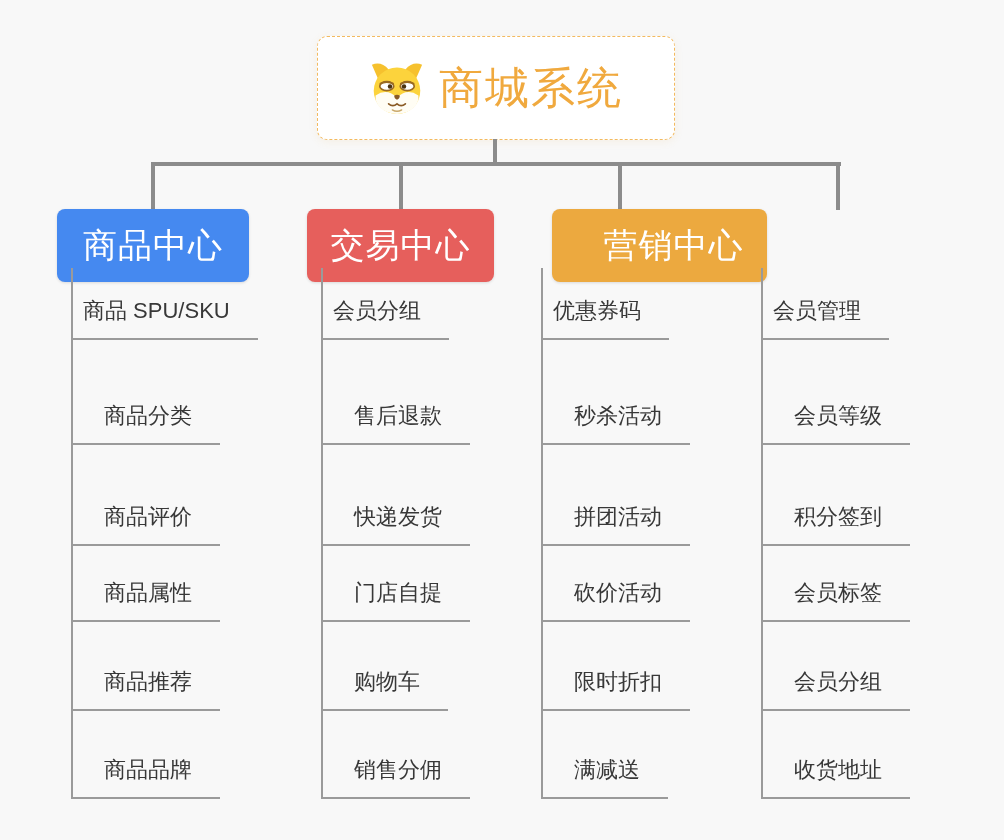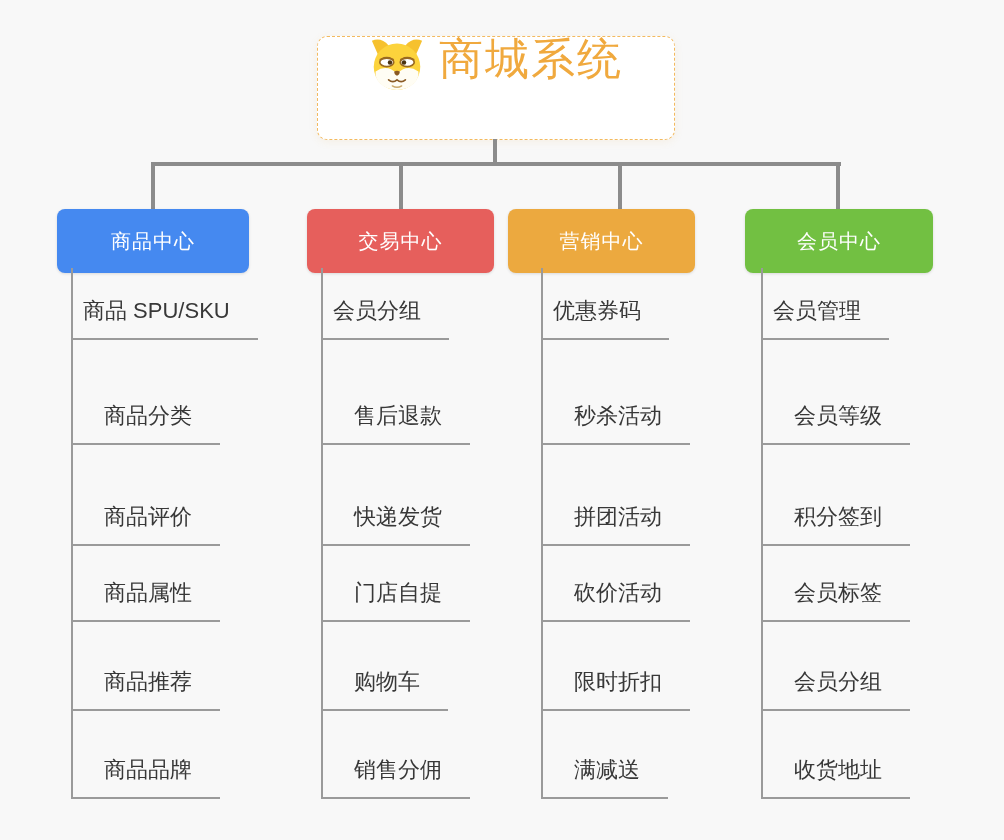--- a/index.html
+++ b/index.html
@@ -9,46 +9,46 @@
     font-family:"Liberation Sans","DejaVu Sans",sans-serif;
     overflow:hidden;
   }
   .canvas{position:relative;width:1004px;height:840px;}
 
   
   .root-node{
     position:absolute;left:317px;top:36px;width:358px;height:104px;
     background:#ffffff;border:1px dashed #f3ba5f;border-radius:10px;
     box-shadow:0 2px 8px rgba(230,170,70,0.10);
-    display:flex;align-items:flex-start;justify-content:center;gap:14px;
+    display:flex;align-items:center;justify-content:center;gap:14px;
     box-sizing:border-box;
   }
   .root-title{
     font-size:44px;line-height:1;color:#f0a93e;letter-spacing:2px;
     white-space:nowrap;
   }
   .root-icon{width:56px;height:54px;flex:0 0 auto;}
 
   
   .line{position:absolute;background:#8c8c8c;}
   .stub{left:493px;top:139px;width:4px;height:25px;}
   .hline{left:151px;top:162px;width:690px;height:4px;}
   .drop{top:162px;width:4px;height:48px;}
   .drop.d1{left:151px;} .drop.d2{left:399px;} .drop.d3{left:618px;} .drop.d4{left:836px;}
 
   
   .branch-node{
-    position:absolute;top:209px;height:64px;border-radius:8px;
+    position:absolute;top:209px;height:73px;border-radius:8px;
     display:flex;align-items:center;justify-content:center;
-    color:#ffffff;font-size:20px;letter-spacing:1px;white-space:nowrap;
+    color:#ffffff;font-size:34px;letter-spacing:1px;white-space:nowrap;
     box-shadow:0 1px 3px rgba(0,0,0,0.12);
   }
   .branch-node.b1{left:57px;width:192px;}
   .branch-node.b2{left:307px;width:187px;}
-  .branch-node.b3{left:508px;width:187px;}
+  .branch-node.b3{left:552px;width:187px;padding-left:28px;}
   .branch-node.b4{left:745px;width:188px;}
 
   
   .trunk{position:absolute;top:268px;width:2px;height:531px;background:#9a9a9a;}
   .trunk.t1{left:71px;} .trunk.t2{left:321px;} .trunk.t3{left:541px;} .trunk.t4{left:761px;}
 
   .col{position:absolute;top:0;width:280px;}
   .col.c1{left:71px;} .col.c2{left:321px;} .col.c3{left:541px;} .col.c4{left:761px;}
 
   .child-topic{
@@ -88,21 +88,20 @@
   <div class="line stub"></div>
   <div class="line hline"></div>
   <div class="line drop d1"></div>
   <div class="line drop d2"></div>
   <div class="line drop d3"></div>
   <div class="line drop d4"></div>
 
   <div class="branch-node b1" style="background-color: rgb(69, 137, 240);">商品中心</div>
   <div class="branch-node b2" style="background-color: rgb(230, 95, 92);">交易中心</div>
   <div class="branch-node b3" style="background-color: rgb(236, 169, 63);">营销中心</div>
-  <div class="branch-node b4" style="background-color: rgb(114, 192, 66);">会员中心</div>
 
   <div class="trunk t1"></div>
   <div class="trunk t2"></div>
   <div class="trunk t3"></div>
   <div class="trunk t4"></div>
 
   <div class="col c1">
     <div class="child-topic r1">商品 SPU/SKU</div>
     <div class="child-topic r2">商品分类</div>
     <div class="child-topic r3">商品评价</div>

